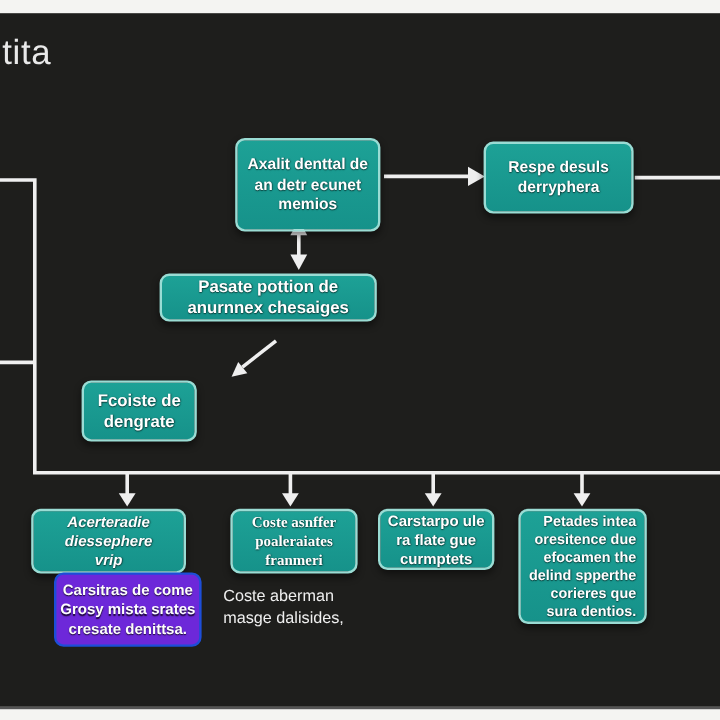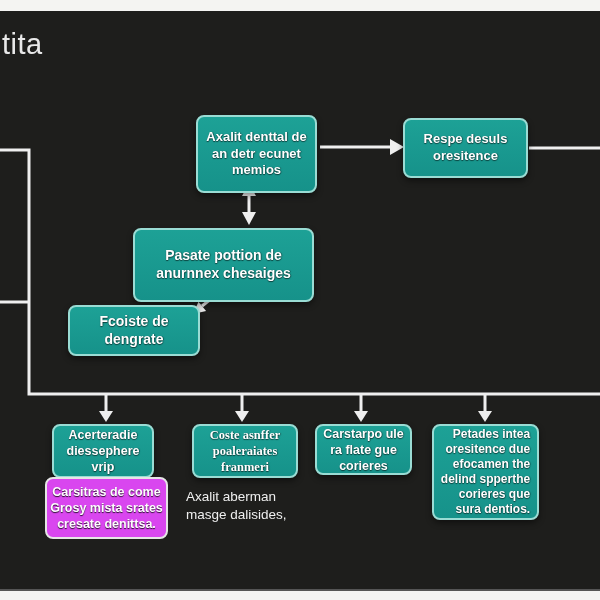--- a/index.html
+++ b/index.html
@@ -22,29 +22,29 @@
     border:2px solid #9adcd4;border-radius:8px;
     color:#fff;font-size:13px;font-weight:700;line-height:1.28;
     display:flex;align-items:center;justify-content:center;text-align:center;
     white-space:pre-line;
     text-shadow:0 1px 1px rgba(0,0,0,.55), 1px 0 1px rgba(0,0,0,.35);
     box-shadow:0 3px 6px rgba(0,0,0,.45);
     padding:3px 4px;
   }
   .node.audit{left:196px;top:115px;width:121px;height:78px;}
   .node.respe{left:403px;top:118px;width:125px;height:60px;}
-  .node.pasate{left:133px;top:228px;width:181px;height:74px;font-size:14px;}
-  .node.fcoiste{left:68px;top:305px;width:132px;height:51px;font-size:14px;text-align:center;}
-  .node.acerteradie{left:52px;top:424px;width:102px;height:54px;font-size:12.5px;}
+  .node.pasate{left:133px;top:228px;width:181px;height:40px;font-size:14px;}
+  .node.fcoiste{left:68px;top:317px;width:96px;height:51px;font-size:14px;text-align:center;}
+  .node.acerteradie{left:26px;top:424px;width:129px;height:54px;font-size:12.5px;font-style:italic;}
   .node.coste{left:192px;top:424px;width:106px;height:54px;font-size:12.5px;font-family:Liberation Serif, serif;}
   .node.carstarpo{left:315px;top:424px;width:97px;height:51px;font-size:12.5px;}
   .node.petades{left:432px;top:424px;width:107px;height:96px;font-size:12px;line-height:1.25;text-align:right;}
   .note-boxed{
     position:absolute;left:45px;top:477px;width:123px;height:62px;box-sizing:border-box;
-    background:#d946ef;border:2px solid #e5e5e5;border-radius:8px;
+    background:#6d28d9;border:2px solid #1d4ed8;border-radius:8px;
     color:#fdfdfd;font-size:12.5px;font-weight:700;line-height:1.3;
     display:flex;align-items:center;justify-content:center;text-align:center;
     white-space:pre-line;text-shadow:0 1px 1px rgba(0,0,0,.8);
   }
   .note-plain{
     position:absolute;left:186px;top:488px;width:130px;
     color:#efefef;font-size:13.5px;font-weight:500;line-height:1.35;
     white-space:pre-line;text-align:left;
   }
 </style>
@@ -78,38 +78,38 @@
     <polygon points="354,411 368,411 361,422"></polygon>
     <polygon points="478,411 492,411 485,422"></polygon>
     <polygon points="193,314 198.5,301.7 206.1,311.1"></polygon>
   </g>
 </svg>
 
 <div class="node audit">Axalit denttal de
 an detr ecunet
 memios</div>
 <div class="node respe">Respe desuls
-oresitence</div>
+derryphera</div>
 <div class="node pasate">Pasate pottion de
 anurnnex chesaiges</div>
 <div class="node fcoiste">Fcoiste de
 dengrate</div>
 <div class="node acerteradie">Acerteradie
 diessephere
 vrip</div>
 <div class="node coste">Coste asnffer
 poaleraiates
 franmeri</div>
 <div class="node carstarpo">Carstarpo ule
 ra flate gue
-corieres</div>
+curmptets</div>
 <div class="node petades">Petades intea
 oresitence due
 efocamen the
 delind spperthe
 corieres que
 sura dentios.</div>
 
 <div class="note-boxed">Carsitras de come
 Grosy mista srates
 cresate denittsa.</div>
-<div class="note-plain">Axalit aberman
+<div class="note-plain">Coste aberman
 masge dalisides,</div>
 
 </body></html>

